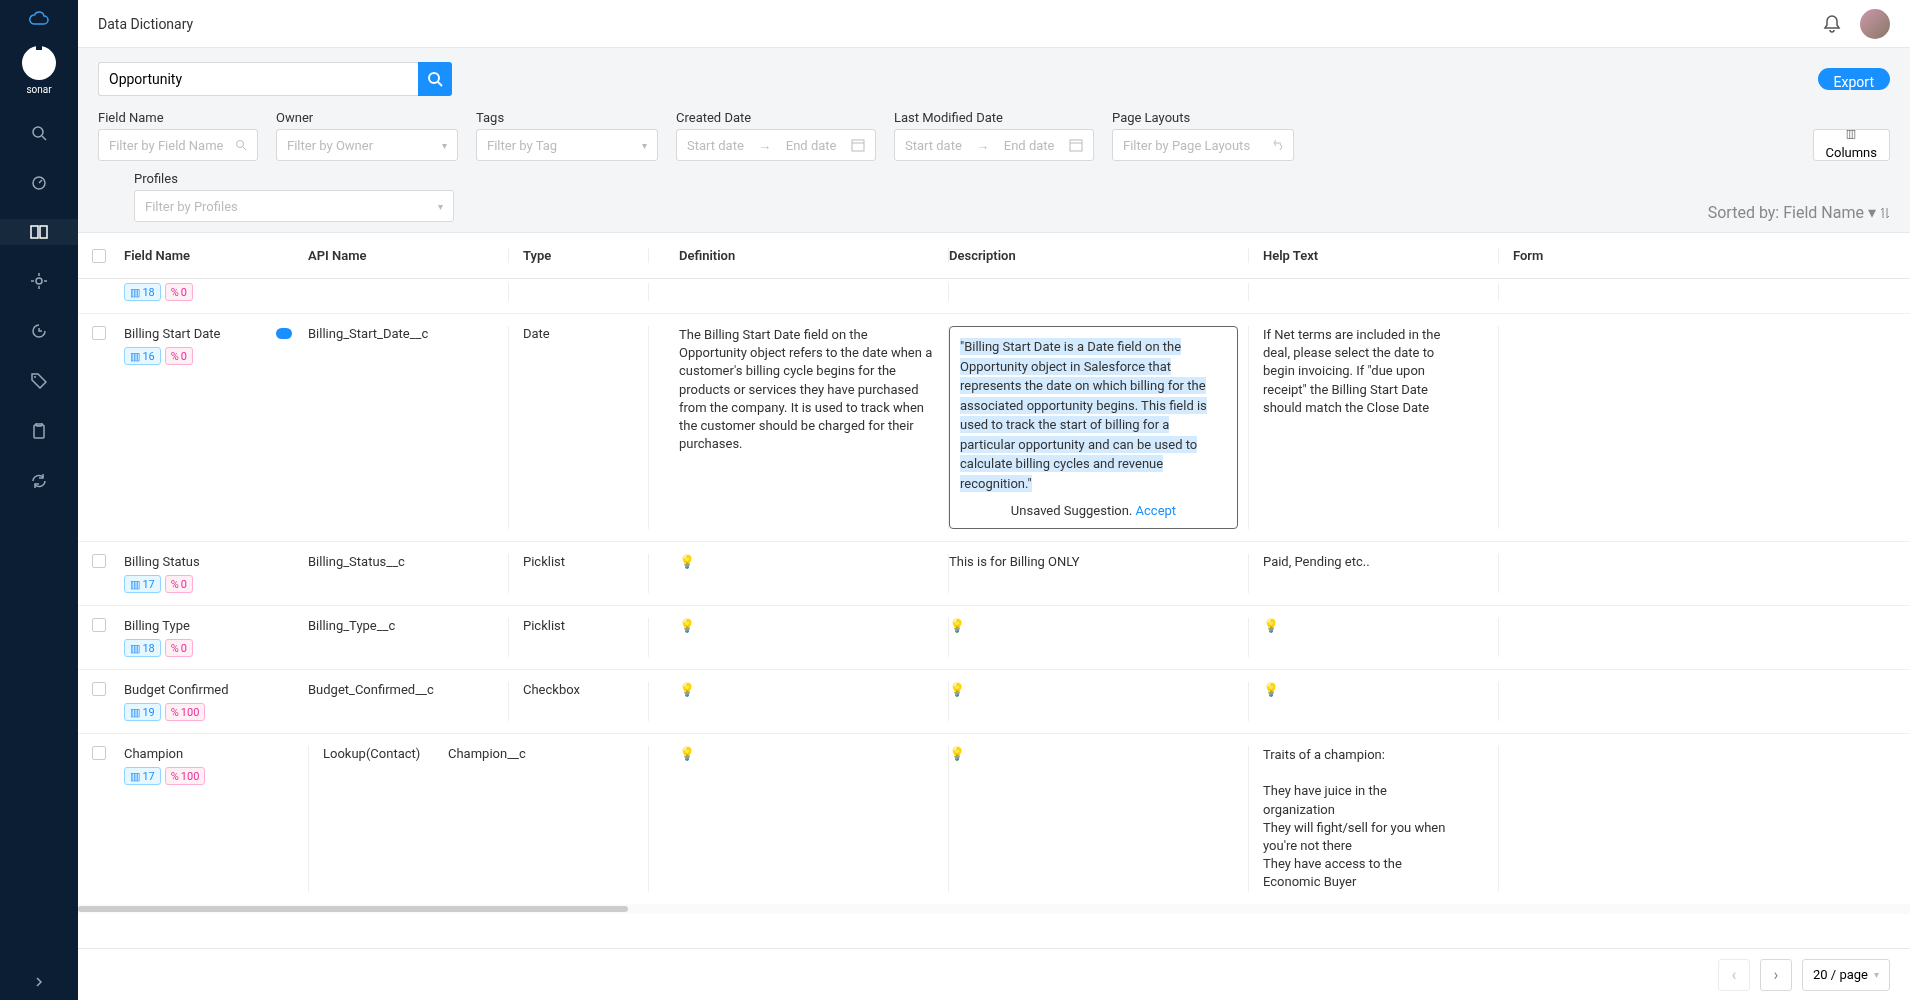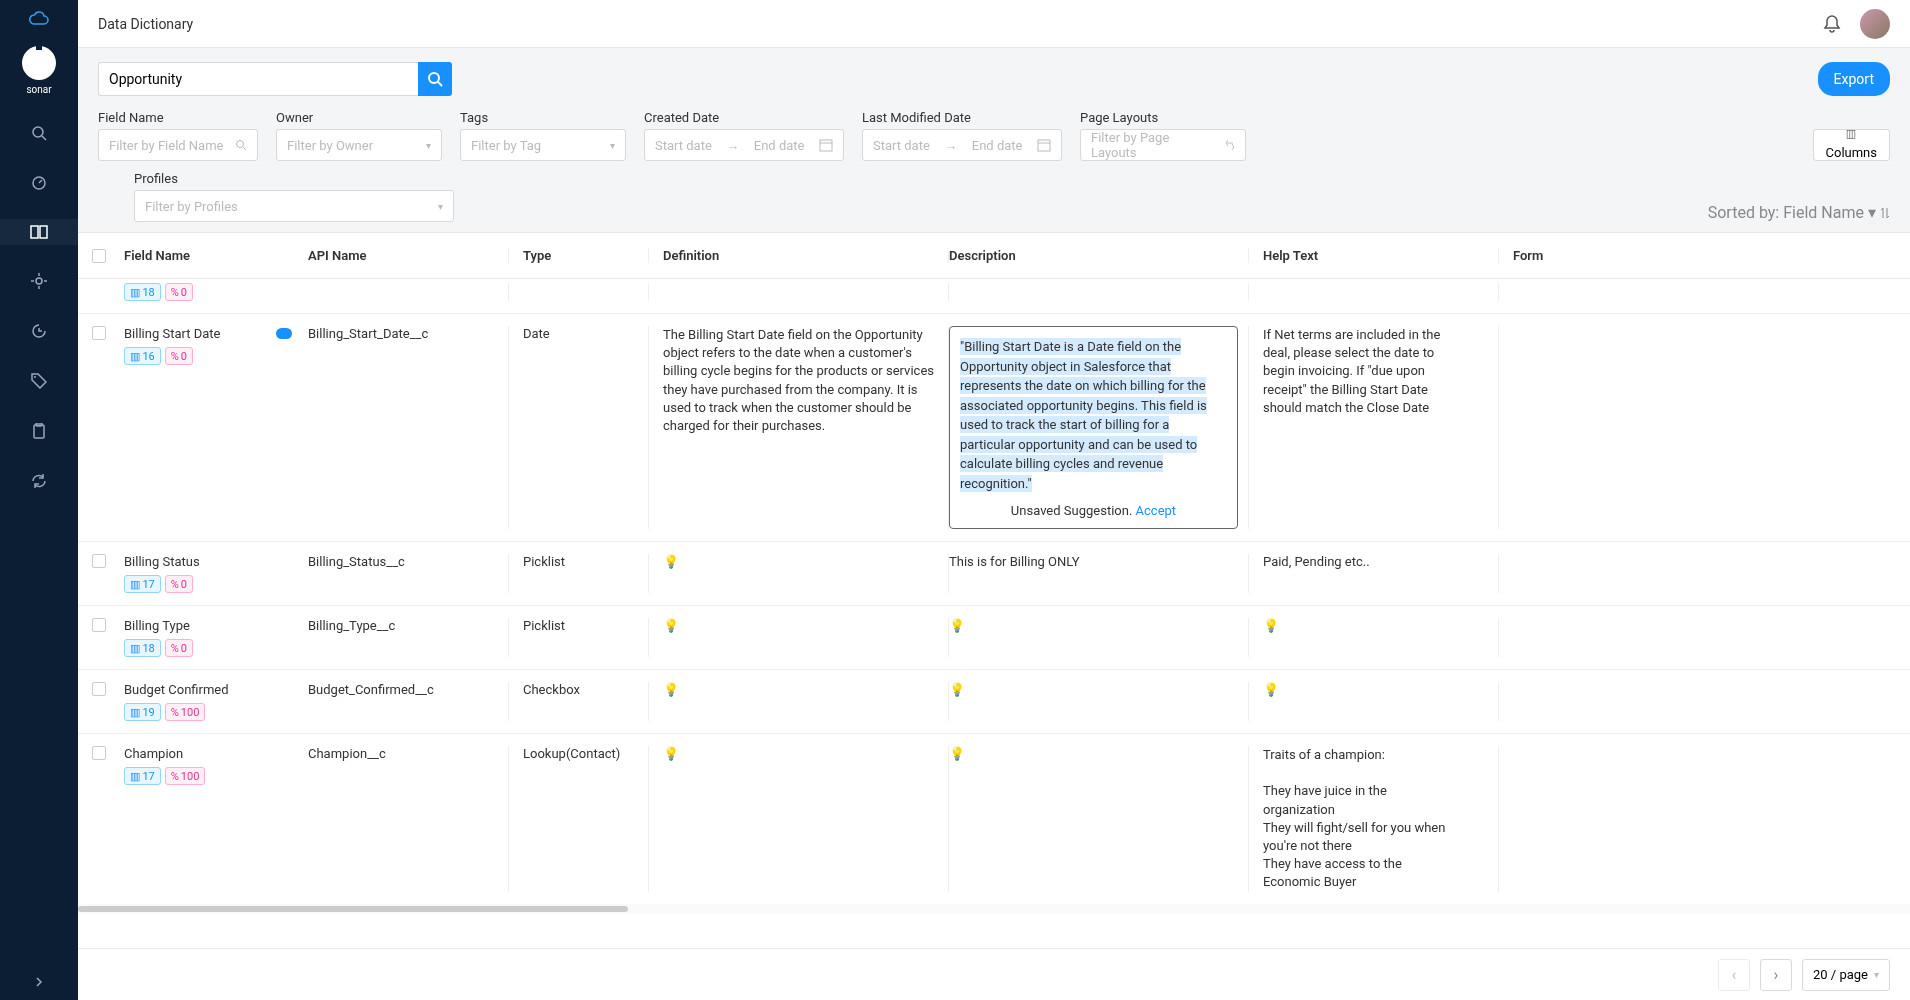--- a/index.html
+++ b/index.html
@@ -26,45 +26,45 @@
 .header .right { display: flex; align-items: center; gap: 18px; }
 .header .avatar { width: 30px; height: 30px; border-radius: 50%; background: linear-gradient(135deg,#c9a,#876); }
 .header .bell { color: #555; cursor: pointer; }
 
 
 .filter-bar { background: #f4f5f7; padding: 14px 20px 10px 20px; border-bottom: 1px solid #e8e8e8; }
 .search-row { display: flex; align-items: center; justify-content: space-between; margin-bottom: 14px; }
 .search-group { display: flex; }
 .search-input { width: 320px; height: 34px; border: 1px solid #d9d9d9; border-right: none; border-radius: 3px 0 0 3px; padding: 0 10px; font-size: 14px; outline: none; }
 .search-btn { width: 34px; height: 34px; background: #1890ff; border: none; border-radius: 0 3px 3px 0; color: #fff; cursor: pointer; display: flex; align-items: center; justify-content: center; }
-.export-btn { background: #1890ff; color: #fff; border: none; border-radius: 15px; height: 34px; padding: 6px 16px; font-size: 14px; cursor: pointer; }
+.export-btn { background: #1890ff; color: #fff; border: none; border-radius: 15px; height: 22px; padding: 6px 16px; font-size: 14px; cursor: pointer; }
 
 .filters-row { display: flex; gap: 18px; align-items: flex-end; flex-wrap: wrap; }
 .filter-group { display: flex; flex-direction: column; gap: 4px; }
 .filter-label { font-size: 13px; color: #333; }
 .filter-input { height: 32px; border: 1px solid #d9d9d9; border-radius: 3px; padding: 0 10px; font-size: 13px; color: #333; background: #fff; display: flex; align-items: center; gap: 8px; }
 .filter-input.sel { width: 160px; justify-content: space-between; cursor: pointer; }
-.filter-input.sel2 { width: 166px; justify-content: space-between; cursor: pointer; }
+.filter-input.sel2 { width: 182px; justify-content: space-between; cursor: pointer; text-align: right; }
 .filter-input.date { width: 200px; justify-content: space-between; cursor: pointer; }
 .filter-input .ph { color: #bbb; }
 .filter-input .arrow { color: #bbb; font-size: 10px; }
 .filter-input .cal { color: #bbb; }
 .columns-btn { height: 32px; border: 1px solid #d9d9d9; border-radius: 3px; background: #fff; padding: 0 12px; display: flex; align-items: center; gap: 6px; font-size: 13px; cursor: pointer; margin-left: auto; flex-direction: column; }
 
 .filters-row2 { display: flex; margin-top: 10px; align-items: flex-end; justify-content: space-between; margin-left: 36px; }
 .sorted-by { font-size: 16px; color: #888; display: flex; align-items: center; gap: 4px; }
 
 
 .table-wrap { flex: 1; overflow-y: auto; position: relative; }
 .thead { display: flex; align-items: center; height: 46px; border-bottom: 1px solid #e8e8e8; font-size: 13px; font-weight: 600; color: #333; position: sticky; top: 0; background: #fff; z-index: 5; }
 .col-check { width: 40px; padding-left: 14px; }
 .col-fname { width: 190px; padding-left: 6px; }
 .col-api { width: 200px; }
 .col-type { width: 140px; border-left: 1px solid #eee; padding-left: 14px; }
-.col-def { width: 300px; border-left: 1px solid #eee; padding-left: 14px; }
+.col-def { width: 300px; border-left: 1px solid #eee; padding-left: 30px; }
 .col-desc { width: 300px; border-left: 1px solid #eee; padding-left: 0; }
 .col-help { width: 210px; border-left: 1px solid #eee; padding-left: 14px; }
 .col-form { flex: 1; border-left: 1px solid #eee; padding-left: 14px; margin-left: 40px; }
 
 .row { display: flex; padding: 12px 0; border-bottom: 1px solid #f0f0f0; font-size: 13px; color: #333; }
 .row .cell { padding-right: 10px; }
 .row .col-fname { display: flex; flex-direction: column; gap: 6px; }
 .row .name-line { display: flex; align-items: center; gap: 10px; }
 .sf-icon { width: 16px; height: 11px; background: #1890ff; border-radius: 6px; display: inline-block; position: relative; flex-shrink:0; }
 .badges { display: flex; gap: 4px; }
@@ -400,22 +400,22 @@
         </div>
       <div class="cell col-fname">
         <div class="name-line">
             <span>Champion</span>
           </div>
         <div class="badges">
             <span class="badge b1">▥ <span>17</span></span>
             <span class="badge b2">% <span>100</span></span>
           </div>
       </div>
+      <div class="cell col-type">Lookup(Contact)</div>
       <div class="cell col-api">Champion__c</div>
-      <div class="cell col-type">Lookup(Contact)</div>
       <div class="cell col-def"><span class="bulb">💡</span></div>
       <div class="cell col-desc"><span class="bulb">💡</span></div>
       <div class="cell col-help" style="white-space:pre-line;line-height:1.4;">Traits of a champion:
 
 They have juice in the organization
 They will fight/sell for you when you're not there
 They have access to the Economic Buyer</div>
       <div class="cell col-form"></div>
     </div>
 

